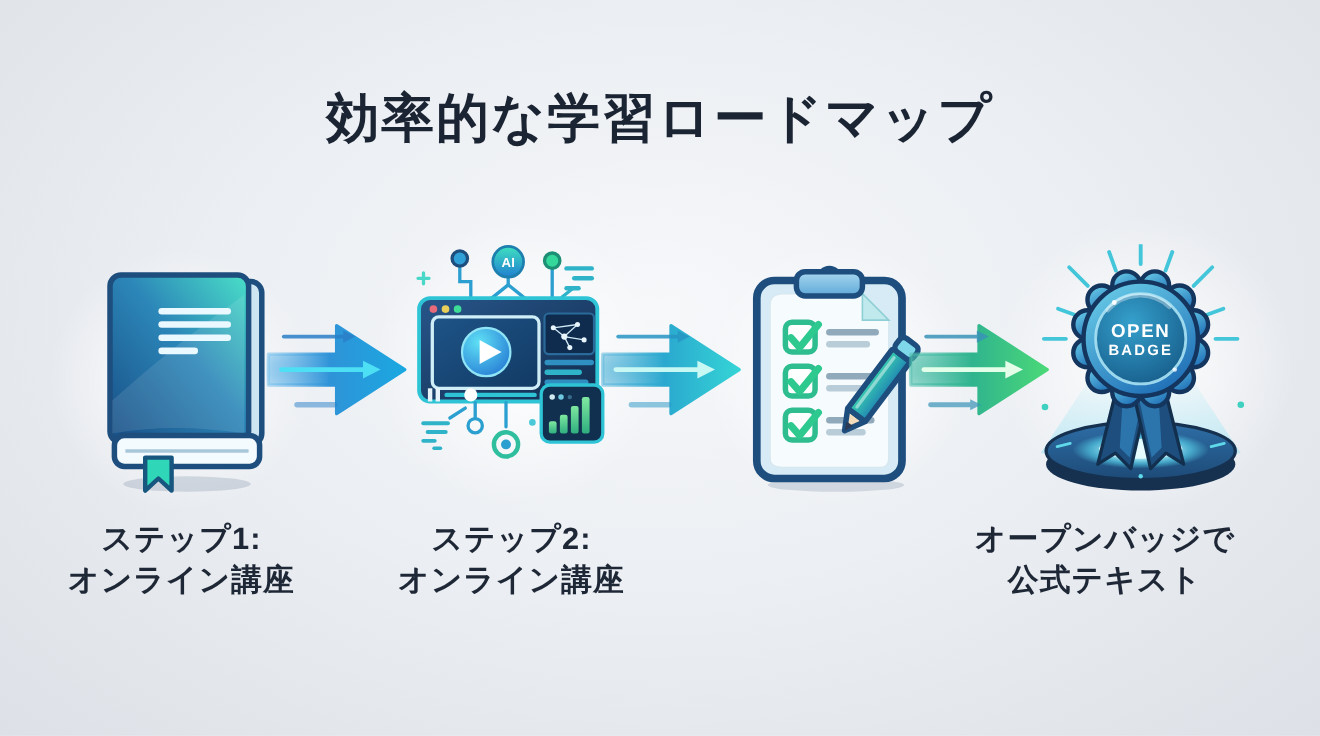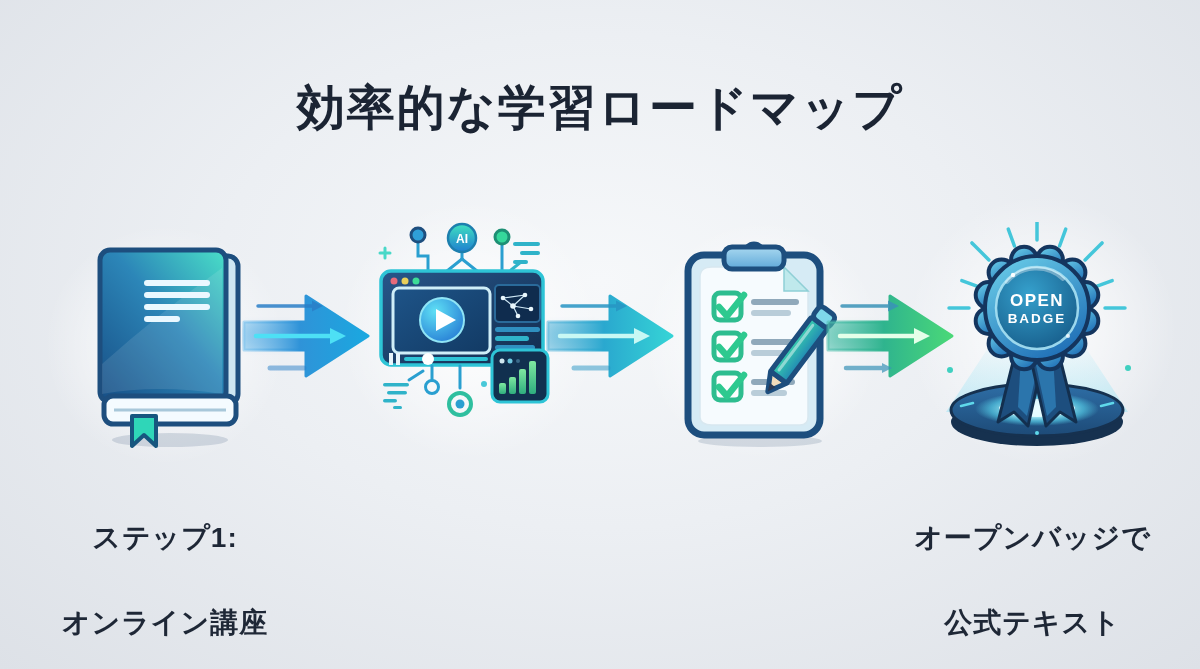--- a/index.html
+++ b/index.html
@@ -10,21 +10,21 @@
   }
   .page-title{
     position:absolute;top:44px;left:0;width:100%;text-align:center;
     font-size:48px;font-weight:800;letter-spacing:2px;color:#1b2433;
   }
   .glow{position:absolute;border-radius:50%;
     background:radial-gradient(closest-side, rgba(255,255,255,.95), rgba(255,255,255,0));}
   .abs{position:absolute;}
   .step-label{position:absolute;top:472px;text-align:center;font-weight:800;
     color:#1e2736;font-size:28px;line-height:1.32;letter-spacing:1px;}
-  .step-label .line{display:block;margin-top:48px;}
+  .step-label .line{display:block;}
 </style>
 </head>
 <body>
 
 <div class="canvas">
 
   <h1 class="page-title">効率的な学習ロードマップ</h1>
 
   <div class="glow" style="left:45px;top:225px;width:240px;height:240px;"></div>
   <div class="glow" style="left:340px;top:200px;width:260px;height:260px;"></div>
@@ -364,18 +364,22 @@
       <circle cx="31" cy="28" r="2" fill="#ffffff" opacity="0.8"></circle>
       <text x="0" y="-2" text-anchor="middle" font-size="17" font-weight="800" fill="#ffffff" letter-spacing="1.5">OPEN</text>
       <text x="0" y="15" text-anchor="middle" font-size="13.5" font-weight="800" fill="#ffffff" letter-spacing="2">BADGE</text>
     </g>
   </svg>
 
   <div class="step-label" style="left:35px;width:260px;">
     <span class="line">ステップ1:</span>
     <span class="line">オンライン講座</span>
   </div>
-  <div class="step-label" style="left:890px;width:285px;">
+  <div class="step-label" style="left:330px;width:270px;">
+    <span class="line">ステップ2:</span>
+    <span class="line">オンライン講座</span>
+  </div>
+  <div class="step-label" style="left:862px;width:285px;">
     <span class="line">オープンバッジで</span>
     <span class="line">公式テキスト</span>
   </div>
 
 </div>
 
 </body></html>

